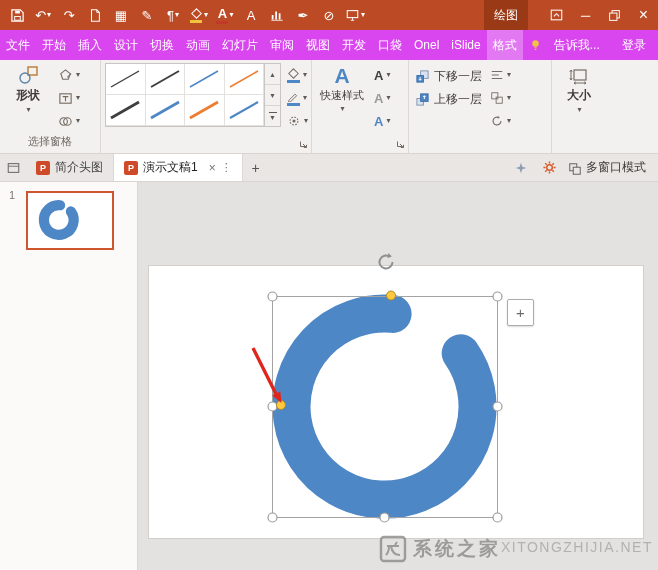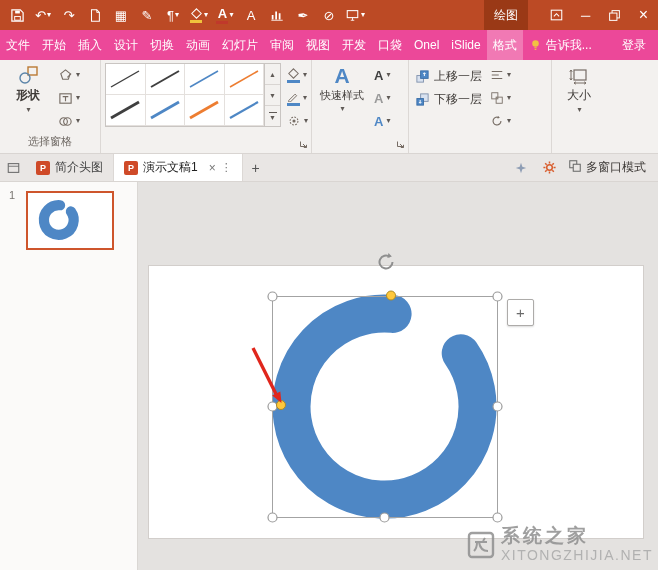--- a/index.html
+++ b/index.html
@@ -15,24 +15,24 @@
   .cr{font-size:8px;line-height:1;margin-left:1px;color:#fff;}
   .cr.dark{color:#5f5a56;}
   .stack{display:flex;flex-direction:column;align-items:center;gap:1px;}
   .bar{display:block;width:12px;height:3px;}
   .context-chip{margin-left:auto;height:30px;line-height:30px;padding:0 10px;background:#9A3916;
     font-size:12px;color:#fff;}
   .winctl{display:flex;margin-left:14px;}
   .wbtn{width:29px;height:30px;display:flex;align-items:center;justify-content:center;font-size:13px;color:#fff;}
 
   
-  .tabrow{position:absolute;top:30px;left:0;right:0;height:30px;background:#ec4899;display:flex;align-items:stretch;white-space:nowrap;}
+  .tabrow{position:absolute;top:30px;left:0;right:0;height:30px;background:#d946ef;display:flex;align-items:stretch;white-space:nowrap;}
   .tab{padding:0 6px;line-height:30px;font-size:12px;color:#fff;cursor:default;}
   .tab.active{background:rgba(255,255,255,0.27);}
-  .tellme{display:flex;align-items:center;gap:4px;padding:0 6px;color:#fff;font-size:12px;}
+  .tellme{display:flex;align-items:center;gap:12px;padding:0 6px;color:#fff;font-size:12px;}
   .signin{margin-left:auto;padding:0 12px;line-height:30px;color:#fff;font-size:12px;}
 
   
   .ribbon{position:absolute;top:60px;left:0;right:0;height:93px;background:#F3F1EF;
     border-bottom:1px solid #D9D5D2;display:flex;align-items:stretch;}
   .rgroup{position:relative;border-right:1px solid #DCD8D5;display:flex;flex-direction:column;}
   .gbody{flex:1;display:flex;padding:3px 4px 0 4px;gap:4px;}
   .glabel{text-align:center;font-size:11px;color:#6E6863;padding:0 0 4px 0;}
   .bigbtn{display:flex;flex-direction:column;align-items:center;padding-top:2px;gap:2px;cursor:default;}
   .blabel{font-size:12px;color:#3F3B38;}
@@ -62,35 +62,35 @@
     border-bottom:1px solid #D9D5D2;display:flex;align-items:stretch;}
   .dicon{width:26px;display:flex;align-items:center;justify-content:center;}
   .dtab{display:flex;align-items:center;gap:5px;padding:0 10px;font-size:12px;color:#444;border-right:1px solid #DCD8D5;cursor:default;}
   .dtab.active{background:#fff;color:#222;}
   .ppico{width:14px;height:14px;background:#CF4A28;color:#fff;font-size:9px;font-weight:bold;
     display:flex;align-items:center;justify-content:center;border-radius:2px;}
   .dclose{font-size:12px;color:#777;margin-left:6px;}
   .dmore{font-size:11px;color:#777;}
   .dplus{width:26px;display:flex;align-items:center;justify-content:center;font-size:14px;color:#555;}
   .dright{margin-left:auto;display:flex;align-items:center;gap:2px;padding-right:8px;}
-  .dmulti{display:flex;align-items:flex-start;gap:4px;font-size:12px;color:#3F3B38;padding:0 4px;}
+  .dmulti{display:flex;align-items:flex-end;gap:4px;font-size:12px;color:#3F3B38;padding:0 4px;}
 
   
   .content{position:absolute;top:182px;left:0;right:0;bottom:0;}
   .thumbs{position:absolute;left:0;top:0;bottom:0;width:137px;background:#FBFAF9;border-right:1px solid #DAD7D4;}
   .snum{position:absolute;left:9px;top:7px;font-size:11px;color:#7a7672;}
   .thumb{position:absolute;left:26px;top:9px;width:84px;height:55px;background:#fff;border:2px solid #CE552C;}
   .thumbsvg{width:100%;height:100%;}
   .canvas{position:absolute;left:138px;top:0;right:0;bottom:0;background:#E4E2E0;}
   .slide{position:absolute;left:10px;top:83px;width:494px;height:272px;background:#fff;border:1px solid #D2CECB;}
   .overlay{position:absolute;left:0;top:0;width:520px;height:388px;}
   .plusbtn{position:absolute;left:369px;top:117px;width:25px;height:25px;background:#fff;border:1px solid #ADABA9;
     border-radius:2px;display:flex;align-items:center;justify-content:center;font-size:15px;color:#6a6a6a;box-shadow:0 1px 2px rgba(0,0,0,.15);}
   .watermark{position:absolute;right:5px;bottom:7px;display:flex;align-items:center;gap:6px;opacity:.85;}
-  .wm-text{display:flex;flex-direction:column;align-items:flex-start;}
+  .wm-text{display:flex;flex-direction:row;align-items:flex-start;}
   .wm-title{font-size:19px;font-weight:bold;color:#8F8F8F;letter-spacing:3px;line-height:1.1;}
   .wm-sub{font-size:14px;color:#A9A9A9;letter-spacing:1.5px;}
 </style>
 </head>
 <body>
 
 <div class="app">
 
   <div class="titlebar">
     <div class="qat">
@@ -372,34 +372,34 @@
             <path d="M4 4l3.5 3.5M7.5 4.8v2.7H4.8" fill="none" stroke="#766C64"></path>
           </svg>
       </div>
     </div>
 
     <div class="rgroup g-arrange">
       <div class="gbody">
         <div class="minicol" style="gap:1px;">
           <div class="txtbtn">
             <svg width="15" height="15" viewBox="0 0 16 16">
+                <rect x="6" y="2" width="8" height="8" fill="#D9E2F0" stroke="#8193AD"></rect>
+                <rect x="2" y="7" width="7" height="7" fill="#4E87C5" stroke="#3A6EA8"></rect>
+                <path d="M5.5 8.5V12M4.2 10.7L5.5 12l1.3-1.3" fill="none" stroke="#fff"></path>
+              </svg>
+            <span>下移一层</span>
+          </div>
+          <div class="txtbtn">
+            <svg width="15" height="15" viewBox="0 0 16 16">
                 <rect x="2" y="7" width="7" height="7" fill="#D9E2F0" stroke="#8193AD"></rect>
                 <rect x="6" y="2" width="8" height="8" fill="#4E87C5" stroke="#3A6EA8"></rect>
                 <path d="M10 4v3.5M8.7 5.3L10 4l1.3 1.3" fill="none" stroke="#fff"></path>
               </svg>
             <span>上移一层</span>
           </div>
-          <div class="txtbtn">
-            <svg width="15" height="15" viewBox="0 0 16 16">
-                <rect x="6" y="2" width="8" height="8" fill="#D9E2F0" stroke="#8193AD"></rect>
-                <rect x="2" y="7" width="7" height="7" fill="#4E87C5" stroke="#3A6EA8"></rect>
-                <path d="M5.5 8.5V12M4.2 10.7L5.5 12l1.3-1.3" fill="none" stroke="#fff"></path>
-              </svg>
-            <span>下移一层</span>
-          </div>
         </div>
         <div class="minicol">
           <div class="mbtn">
             <svg width="14" height="14" viewBox="0 0 16 16">
                 <path d="M2 4h12M2 8h8M2 12h12" stroke="#766C64" stroke-width="1.4"></path>
               </svg>
             <span class="cr dark">▾</span>
           </div>
           <div class="mbtn">
             <svg width="14" height="14" viewBox="0 0 16 16">
@@ -413,21 +413,21 @@
                 <path d="M12.5 8a4.5 4.5 0 1 1-2-3.7" fill="none" stroke="#766C64" stroke-width="1.3"></path>
                 <path d="M9.4 2.2l1.6 2.2-2.6.7z" fill="#766C64"></path>
               </svg>
             <span class="cr dark">▾</span>
           </div>
         </div>
       </div>
     </div>
 
     <div class="rgroup g-size">
-      <div class="gbody" style="justify-content:center;">
+      <div class="gbody" style="justify-content:center;font-weight:bold;">
         <div class="bigbtn" style="width:46px;">
           <svg width="20" height="20" viewBox="0 0 20 20">
               <rect x="5" y="5" width="12" height="10" fill="none" stroke="#766C64" stroke-width="1.2"></rect>
               <path d="M2 5v10M2 5l-1.2 1.8M2 5l1.2 1.8M2 15l-1.2-1.8M2 15l1.2-1.8" stroke="#766C64" fill="none"></path>
               <path d="M5 18h12M5 18l1.8-1.2M5 18l1.8 1.2M17 18l-1.8-1.2M17 18l-1.8 1.2" stroke="#766C64" fill="none"></path>
             </svg>
           <span class="blabel">大小</span>
           <span class="cr dark">▾</span>
         </div>
       </div>

